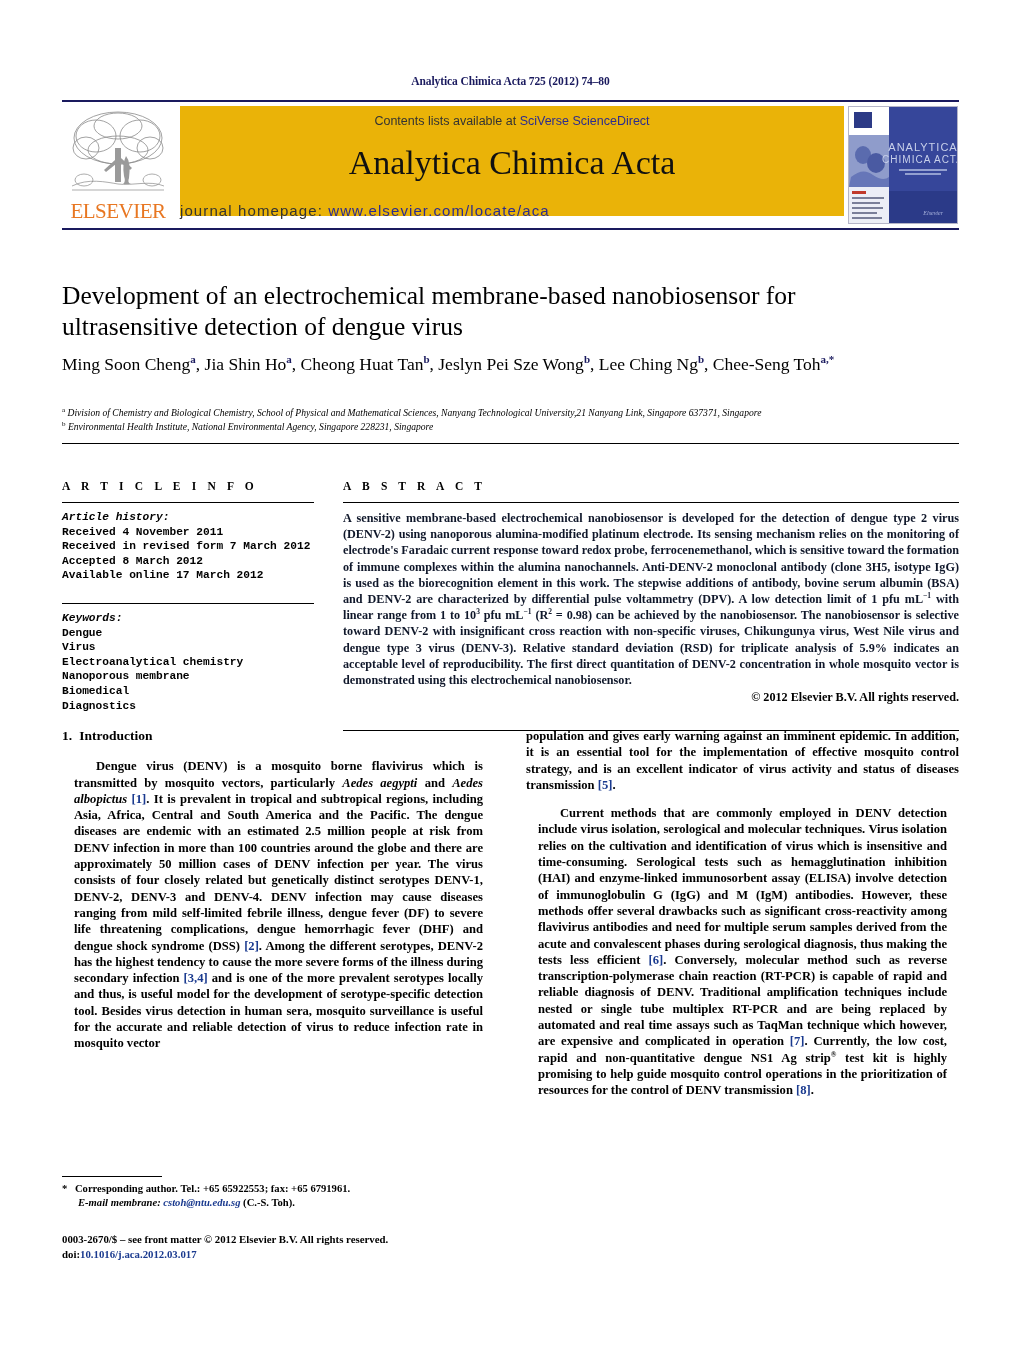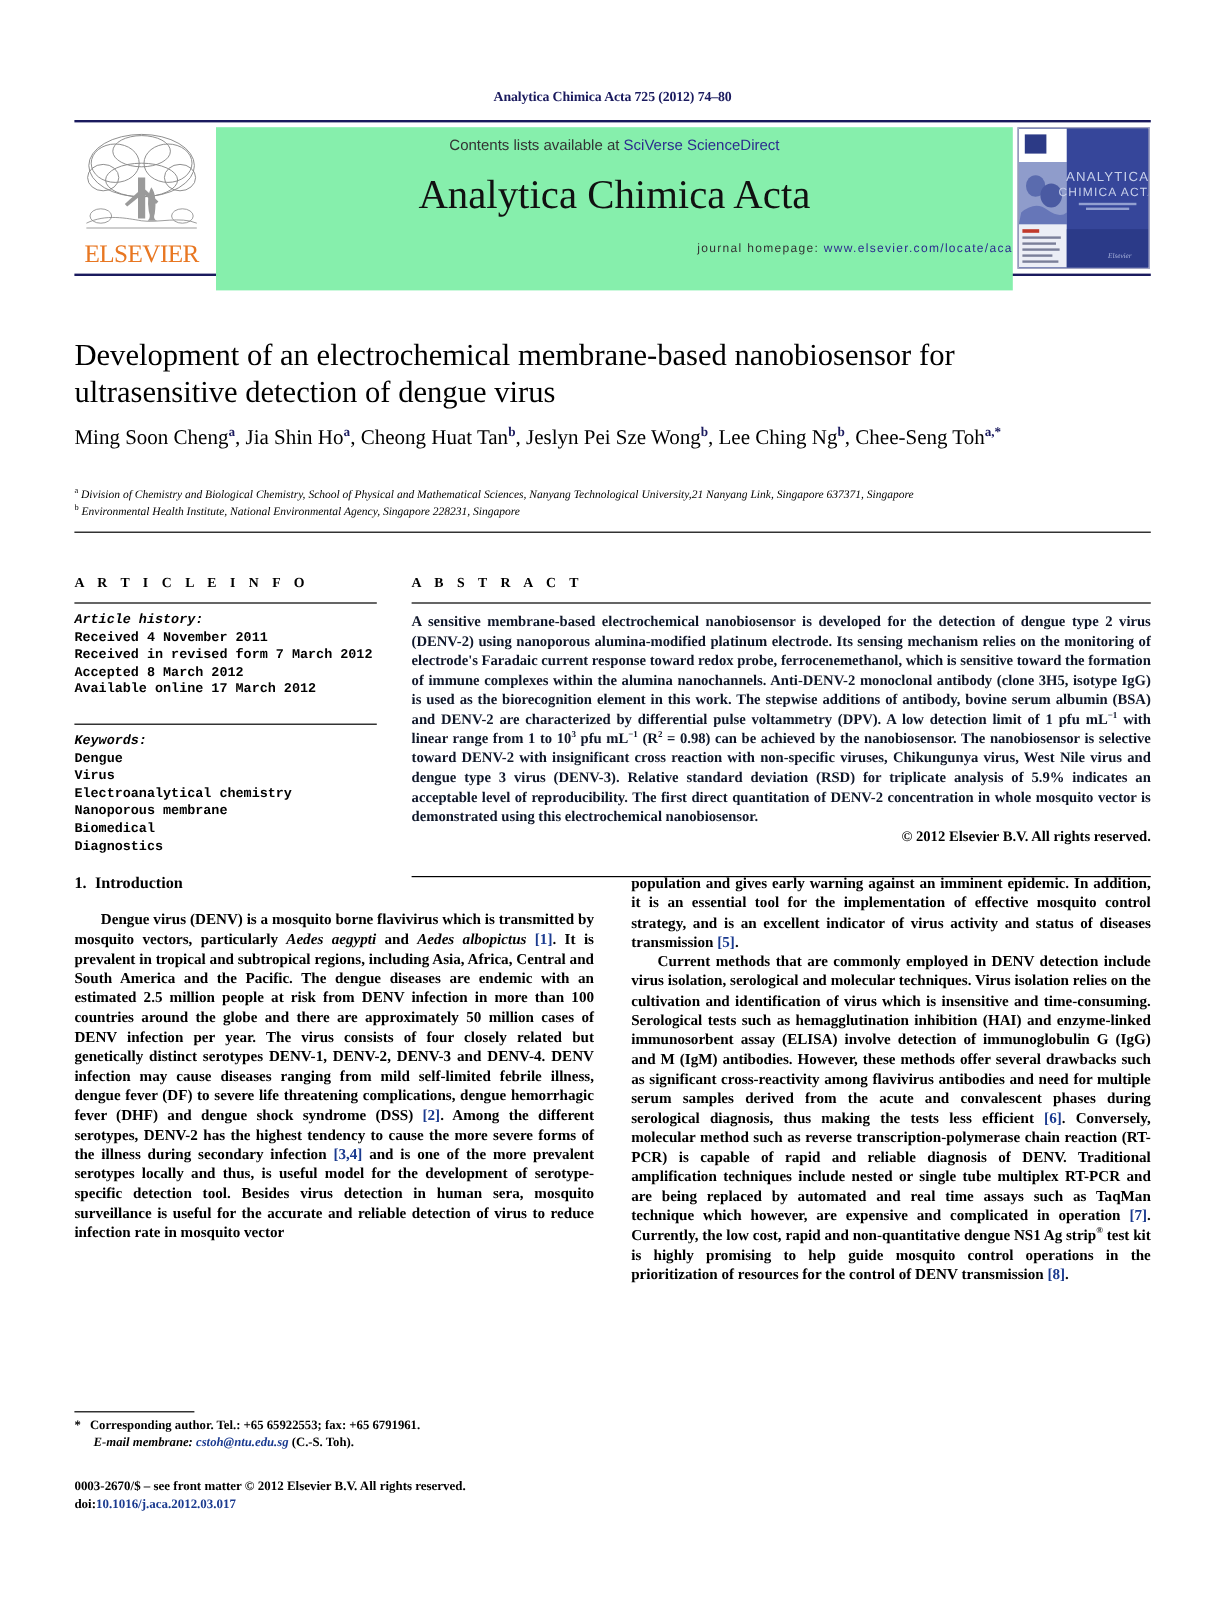--- a/index.html
+++ b/index.html
@@ -69,22 +69,22 @@
     font-size: 21px;
     font-weight: normal;
     letter-spacing: -0.5px;
     color: #E87722;
   }
   .banner {
     position: absolute;
     left: 118px;
     top: 4px;
     width: 664px;
-    height: 136px;
-    background: #86efac;
+    height: 110px;
+    background: #eab308;
   }
   .banner .contents {
     position: absolute;
     top: 8px;
     left: 0;
     width: 664px;
     text-align: center;
     font-family: "Liberation Sans", sans-serif;
     font-size: 12.5px;
     color: #333333;
@@ -100,23 +100,23 @@
     text-align: center;
     font-family: "Liberation Serif", serif;
     font-size: 34px;
     color: #111111;
   }
   .banner .homepage {
     position: absolute;
     top: 96px;
     left: 0;
     width: 664px;
-    text-align: right;
+    text-align: left;
     font-family: "Liberation Sans", sans-serif;
-    font-size: 10px;
+    font-size: 15px;
     letter-spacing: 1.1px;
     color: #333333;
   }
   .banner .homepage .url {
     color: #2c2c8f;
   }
   .cover-thumb {
     position: absolute;
     left: 786px;
     top: 4px;
@@ -256,21 +256,21 @@
   }
   .col-left  { left: 62px; }
   .col-right { left: 526px; }
   .h1 {
     font-size: 13.5px;
     font-weight: bold;
     margin: 0 0 14px 0;
     text-align: left;
   }
   .h1 .num { margin-right: 7px; }
-  p.para { margin: 0; text-indent: 22px; }
+  p.para { margin: 12px; text-indent: 22px; }
   p.para.first { text-indent: 22px; }
   p.nofirst { margin: 0; text-indent: 0; }
   .ref { color: #1a3a8f; }
   i.sci { font-style: italic; }
 
   
   .fn-rule {
     position: absolute;
     left: 62px;
     top: 1176px;

